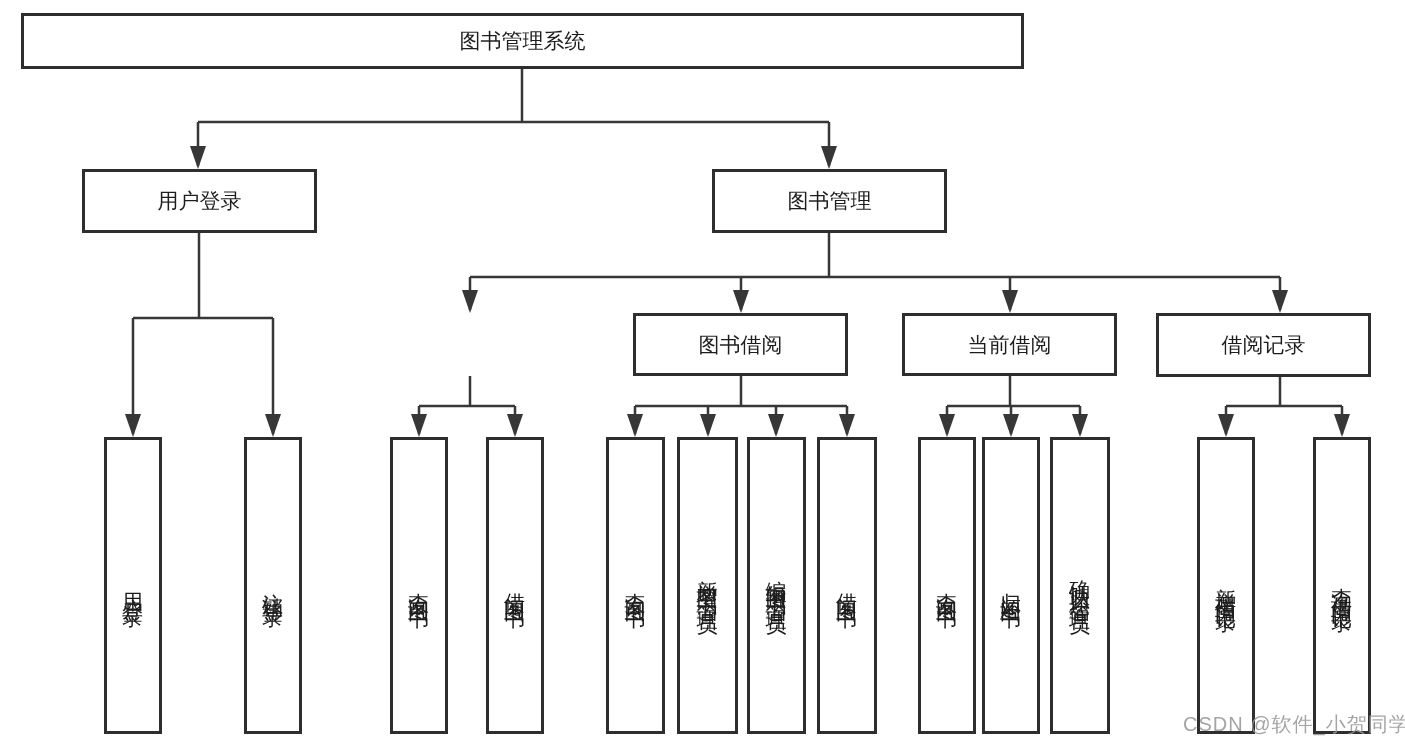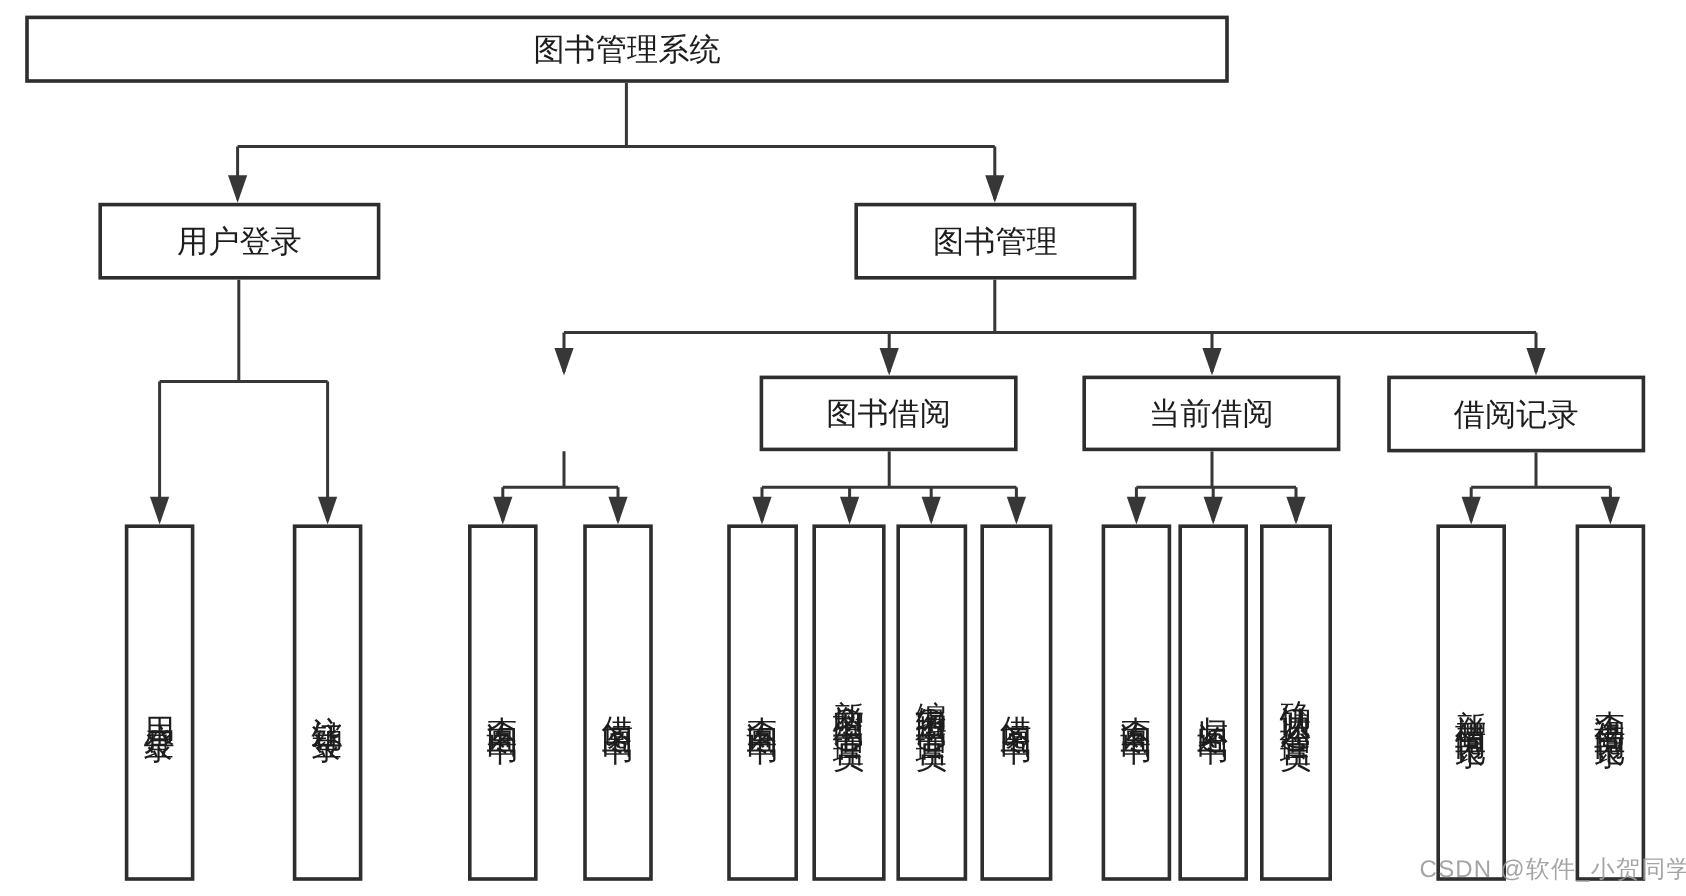--- a/index.html
+++ b/index.html
@@ -4,21 +4,21 @@
 <style>
   html,body{margin:0;padding:0;background:#ffffff;}
   .canvas{
     position:relative;width:1405px;height:747px;background:#ffffff;overflow:hidden;
     font-family:"Liberation Sans","DejaVu Sans",sans-serif;color:#1d1d1d;
   }
   .connectors{position:absolute;left:0;top:0;width:1405px;height:747px;z-index:1;}
   .node{
     position:absolute;background:#ffffff;border:3px solid #2e2e2e;box-sizing:border-box;
     display:flex;align-items:center;justify-content:center;z-index:2;
-    font-size:26px;color:#1d1d1d;white-space:nowrap;
+    font-size:21px;color:#1d1d1d;white-space:nowrap;
   }
   .vnode span{
     writing-mode:vertical-rl;text-orientation:mixed;
     letter-spacing:5px;line-height:1;white-space:nowrap;
   }
   .watermark{
     position:absolute;left:1183px;top:711px;z-index:5;
     font-size:20px;color:#9b9b9b;opacity:.9;letter-spacing:1px;white-space:nowrap;
   }
 </style>

